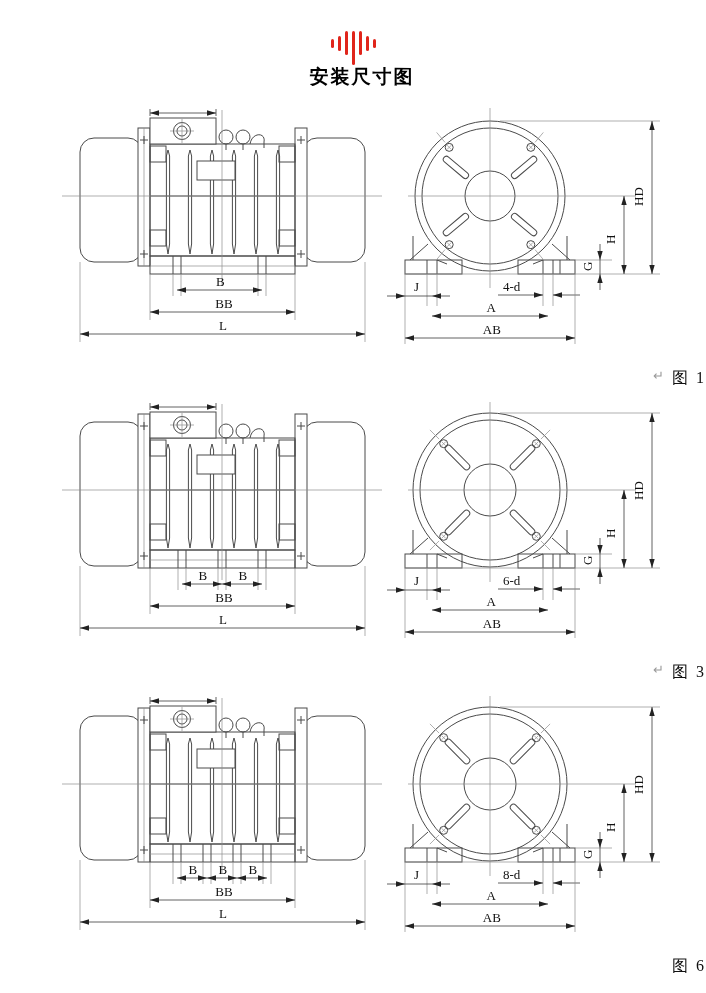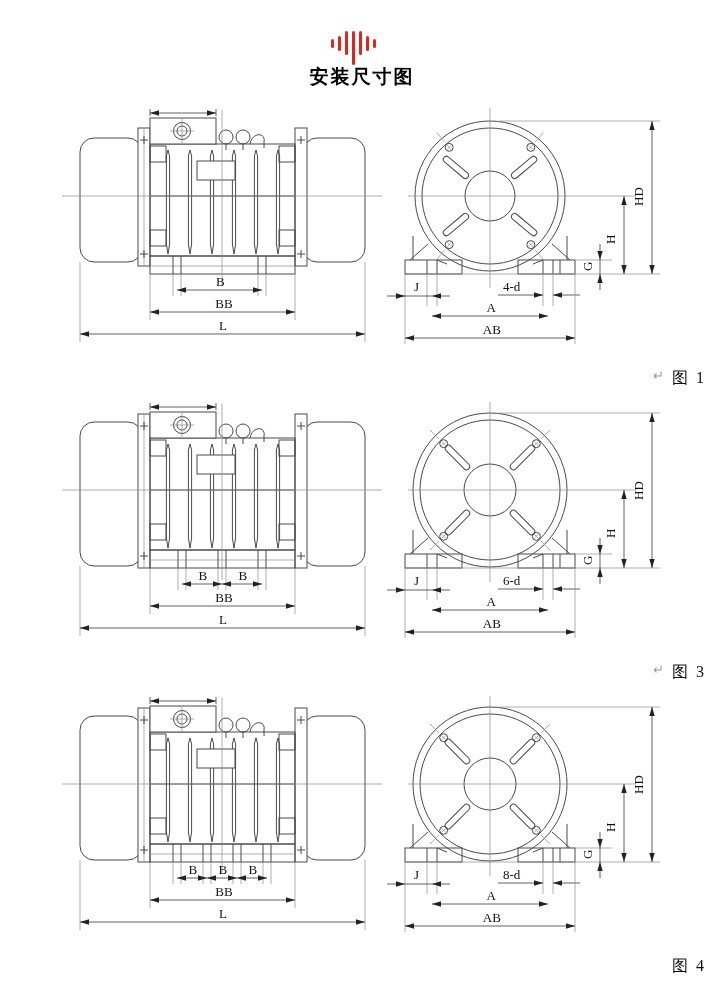--- a/index.html
+++ b/index.html
@@ -538,17 +538,17 @@
           <polygon points="432,212 441,209.3 441,214.7" class="ar"></polygon>
           <polygon points="548,212 539,209.3 539,214.7" class="ar"></polygon>
           <text x="486.4" y="208" class="dim">A</text>
           <line x1="405" y1="234" x2="575" y2="234" class="dl"></line>
           <polygon points="405,234 414,231.3 414,236.7" class="ar"></polygon>
           <polygon points="575,234 566,231.3 566,236.7" class="ar"></polygon>
           <text x="482.8" y="230" class="dim">AB</text>
         </g>
       </svg>
     <div class="caption">
-      <span class="cap">图  4</span>
+      <span class="cap">图  6</span>
       <span class="pilcrow"></span>
     </div>
   </section>
 </div>
 
 </body></html>

